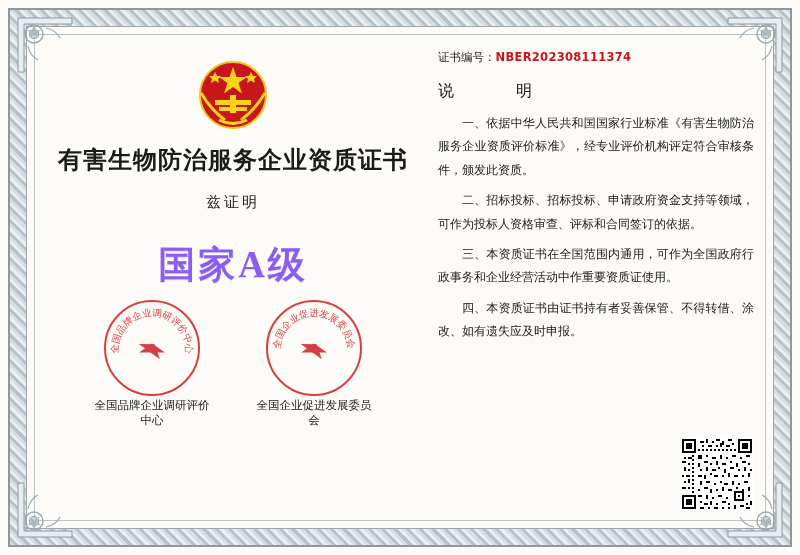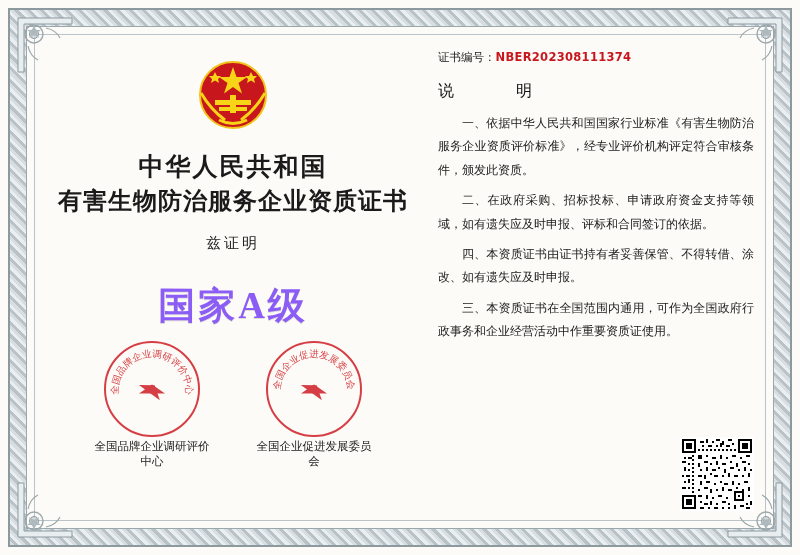--- a/index.html
+++ b/index.html
@@ -301,21 +301,20 @@
           <path d="M66 24 L68 28 L72 28 L69 31 L70 35 L66 32.5 L62 35 L63 31 L60 28 L64 28 Z" fill="#f7d417"></path>
           <rect x="30" y="52" width="36" height="5" fill="#f7d417"></rect>
           <rect x="34" y="59" width="28" height="4" fill="#f7d417"></rect>
           <rect x="45" y="47" width="6" height="18" fill="#f7d417"></rect>
           <path d="M16 45 Q26 62 40 72" fill="none" stroke="#f7d417" stroke-width="3"></path>
           <path d="M80 45 Q70 62 56 72" fill="none" stroke="#f7d417" stroke-width="3"></path>
           <path d="M34 72 Q48 79 62 72" fill="none" stroke="#f7d417" stroke-width="3"></path>
         </svg>
       </div>
 
-      <div class="title-main">中华人民共和国</div>
       <div class="title-line2">有害生物防治服务企业资质证书</div>
 
       <div class="zizhengming">兹证明</div>
 
 
       <div class="grade">国家A级</div>
 
 
       <div class="seals">
 
@@ -354,23 +353,23 @@
 
     <div class="right-pane">
 
       <div class="cert-no">
         <span>证书编号：</span><span class="num">NBER202308111374</span>
       </div>
 
       <div class="shuoming-title">说　　明</div>
 
       <p class="para">一、依据中华人民共和国国家行业标准《有害生物防治服务企业资质评价标准》，经专业评价机构评定符合审核条件，颁发此资质。</p>
-      <p class="para">二、在政府采购、招标投标、申请政府资金支持等领域，如有遗失应及时申报、评标和合同签订的依据。</p>
+      <p class="para">二、招标投标、招标投标、申请政府资金支持等领域，可作为投标人资格审查、评标和合同签订的依据。</p>
+      <p class="para">三、本资质证书在全国范围内通用，可作为全国政府行政事务和企业经营活动中作重要资质证使用。</p>
       <p class="para">四、本资质证书由证书持有者妥善保管、不得转借、涂改、如有遗失应及时申报。</p>
-      <p class="para">三、本资质证书在全国范围内通用，可作为全国政府行政事务和企业经营活动中作重要资质证使用。</p>
 
       <div class="qr">
         <svg width="74" height="74" viewBox="0 0 37 37" shape-rendering="crispEdges">
           <rect width="37" height="37" fill="#ffffff"></rect>
           <g fill="#000000">
 
             <rect x="1" y="1" width="7" height="1"></rect>
               <rect x="1" y="7" width="7" height="1"></rect>
             <rect x="1" y="1" width="1" height="7"></rect>
               <rect x="7" y="1" width="1" height="7"></rect>

